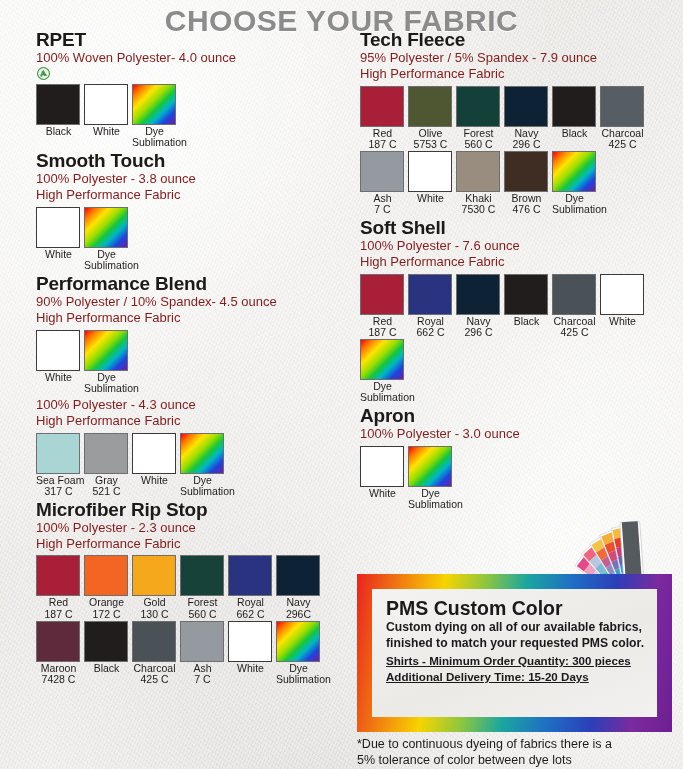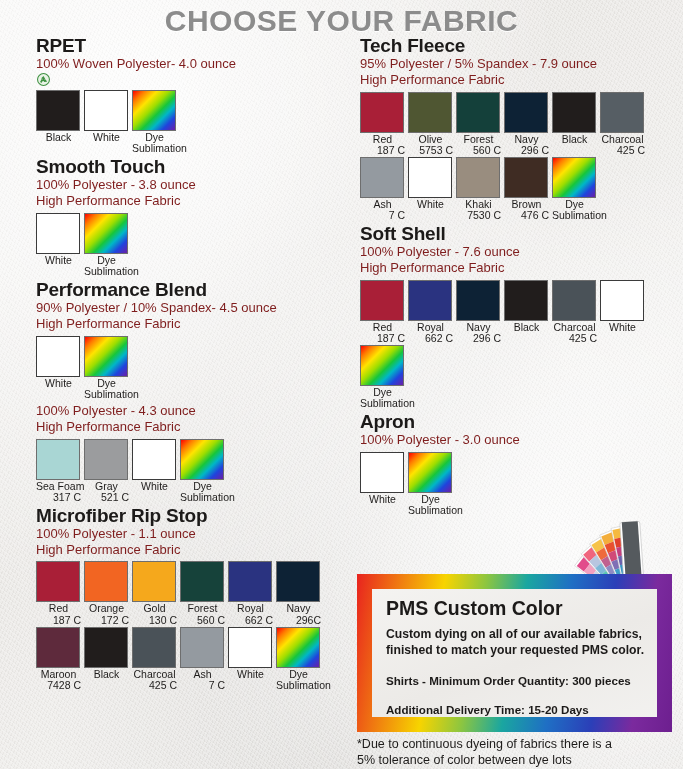--- a/index.html
+++ b/index.html
@@ -25,56 +25,56 @@
       repeating-linear-gradient(113deg, rgba(0,0,0,.03) 0 1px, rgba(255,255,255,.4) 1px 3px);
   }
   #page{position:absolute;inset:0;}
 
   .title{
     position:absolute;left:0;right:0;top:4px;text-align:center;
     font-size:30px;font-weight:bold;letter-spacing:.5px;
     color:#8c8c8c;text-shadow:0 1px 0 #fff;
   }
 
-  .col{position:absolute;top:36px;width:330px;}
+  .col{position:absolute;top:30px;width:330px;}
   .col-left{left:36px;}
   .col-right{left:360px;}
 
   .fabric{margin-bottom:2px;}
   .f-name{font-size:19px;font-weight:bold;color:#1c1a19;line-height:1.05;letter-spacing:-.2px;}
   .f-sub{font-size:13px;color:#7f1d1d;line-height:1.22;}
   .recycle{display:block;width:13px;height:13px;margin:1px 0 0 1px;}
 
   .swatches{display:flex;flex-wrap:wrap;margin-top:4px;}
   .sw{width:45px;margin-right:3px;margin-bottom:1px;}
   .sw .chip{
     width:44px;height:41px;border:1px solid #6e6e6e;box-sizing:border-box;
   }
   .sw .chip.white{border:1px solid #3b3b3b;background:#fff;}
   .sw .chip.dye{
     border:1px solid #6e6e6e;
     background:linear-gradient(135deg,#ff0000 0%,#ff7a00 14%,#ffe400 30%,#9ede00 45%,#18c63a 58%,#00b7c6 70%,#1f44dd 84%,#6b1fa8 100%);
   }
   .sw .lbl{font-size:10.5px;line-height:1.06;text-align:center;color:#1e1c1b;margin-top:1px;white-space:nowrap;}
-  .sw .lbl2{font-size:10.5px;line-height:1.06;text-align:right;color:#1e1c1b;white-space:nowrap;}
+  .sw .lbl2{font-size:10.5px;line-height:1.06;text-align:center;color:#1e1c1b;white-space:nowrap;}
 
   
   #pms-box{
     position:absolute;left:357px;top:574px;width:315px;height:158px;
     box-sizing:border-box;padding:15px;
     background:linear-gradient(100deg,#e8231f 0%,#f07c10 13%,#f7d400 26%,#8ec63f 38%,#1aa6a0 50%,#1f6fc4 63%,#2b3fb8 76%,#7b2a9e 88%,#6d1f8f 100%);
   }
   #pms-inner{
     width:100%;height:100%;box-sizing:border-box;
     background:linear-gradient(160deg,#f4f3f1 0%,#eceae7 55%,#f2f1ef 100%);
     padding:9px 12px 0 14px;
   }
   #pms-title{font-size:19.5px;font-weight:bold;color:#1c1a19;line-height:1.1;}
-  #pms-desc{font-size:12.2px;font-weight:bold;color:#1c1a19;line-height:1.25;margin-top:8px;}
-  .pms-line{font-size:11.6px;font-weight:bold;color:#1c1a19;margin-top:16px;}
+  #pms-desc{font-size:12.2px;font-weight:bold;color:#1c1a19;line-height:1.25;margin-top:1px;}
+  .pms-line{font-size:11.6px;font-weight:bold;color:#1c1a19;margin-top:3px;text-decoration:underline;}
   #disclaimer{
     position:absolute;left:357px;top:737px;width:316px;
     font-size:12.5px;color:#1e1c1b;line-height:1.25;
   }
   #fan{position:absolute;left:540px;top:513px;width:125px;height:90px;}
 </style>
 </head>
 <body>
 
 <div id="paper"></div>
@@ -162,21 +162,21 @@
           </div>
           <div class="sw">
             <div class="chip dye"></div>
             <div class="lbl">Dye</div>
             <div class="lbl2">Sublimation</div>
           </div>
         </div>
       </div>
       <div class="fabric">
         <div class="f-name">Microfiber Rip Stop</div>
-        <div class="f-sub">100% Polyester - 1.1 ounce</div>
+        <div class="f-sub">100% Polyester - 2.3 ounce</div>
         <div class="f-sub">High Performance Fabric</div>
         <div class="swatches">
           <div class="sw">
             <div class="chip" style="background: rgb(169, 31, 55);"></div>
             <div class="lbl">Red</div>
             <div class="lbl2">187 C</div>
           </div>
           <div class="sw">
             <div class="chip" style="background: rgb(242, 101, 34);"></div>
             <div class="lbl">Orange</div>

